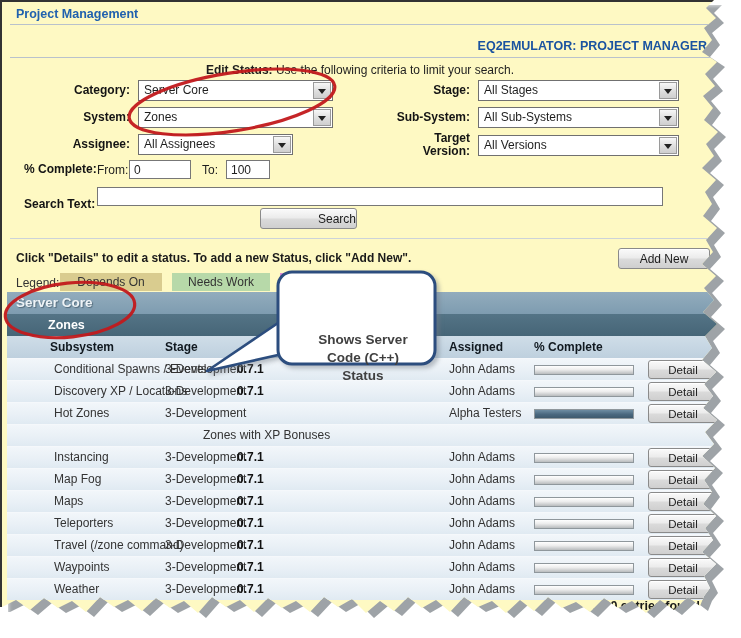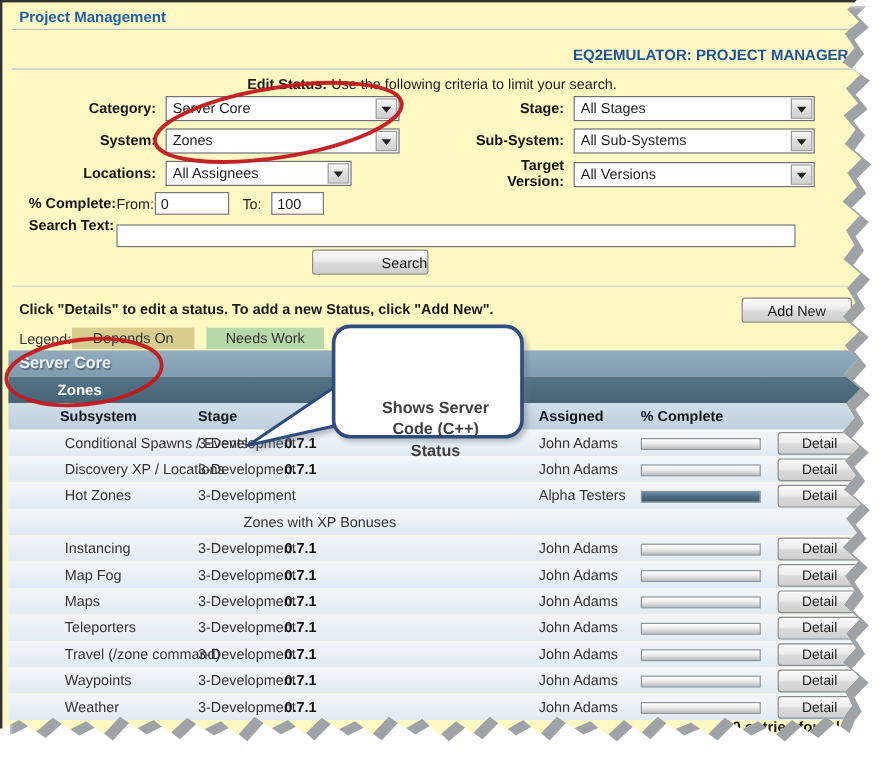--- a/index.html
+++ b/index.html
@@ -96,21 +96,21 @@
 
     <div id="page-title">Project Management</div>
     <div class="hr" style="top:22px;"></div>
     <div id="app-title">EQ2EMULATOR: PROJECT MANAGER</div>
     <div class="hr" style="top:55px;"></div>
 
     <div id="edit-status"><b>Edit Status:</b><span> Use the following criteria to limit your search.</span></div>
 
     <div class="flabel lcol" style="top:82px;">Category:</div>
     <div class="flabel lcol" style="top:109px;">System:</div>
-    <div class="flabel lcol" style="top:136px;">Locations:</div>
+    <div class="flabel lcol" style="top:136px;">Assignee:</div>
 
     <div class="combo" style="left:136px; top:78px; width:195px;">
       <span class="combo-value">Server Core</span>
       <span class="combo-btn">
           <span class="arr"></span>
         </span>
     </div>
     <div class="combo" style="left:136px; top:105px; width:195px;">
       <span class="combo-value">Zones</span>
       <span class="combo-btn">
@@ -146,21 +146,21 @@
           <span class="arr"></span>
         </span>
     </div>
 
     <div class="flabel" style="left:22px; top:161px;">% Complete:</div>
     <div class="plain" style="left:95px; top:161px;">From:</div>
     <input class="tinput" style="left: 127px; top: 158px; width: 62px;" value="0">
     <div class="plain" style="left:200px; top:161px;">To:</div>
     <input class="tinput" style="left: 224px; top: 158px; width: 44px;" value="100">
 
-    <div class="flabel" style="left:22px; top:180px;">Search Text:</div>
+    <div class="flabel" style="left:22px; top:196px;">Search Text:</div>
     <input class="tinput" style="left: 95px; top: 185px; width: 566px;" value="">
 
     <button class="btn" style="left:258px; top:206px; width:97px; height:21px;text-align:right;">Search</button>
 
     <div class="hr" style="top:236px; background:#ccd3d9;"></div>
 
     <div id="hint">Click "Details" to edit a status. To add a new Status, click "Add New".</div>
     <button class="btn" style="left:616px; top:246px; width:92px; height:21px;">Add New</button>
 
     <div id="legend-label">Legend:</div>

